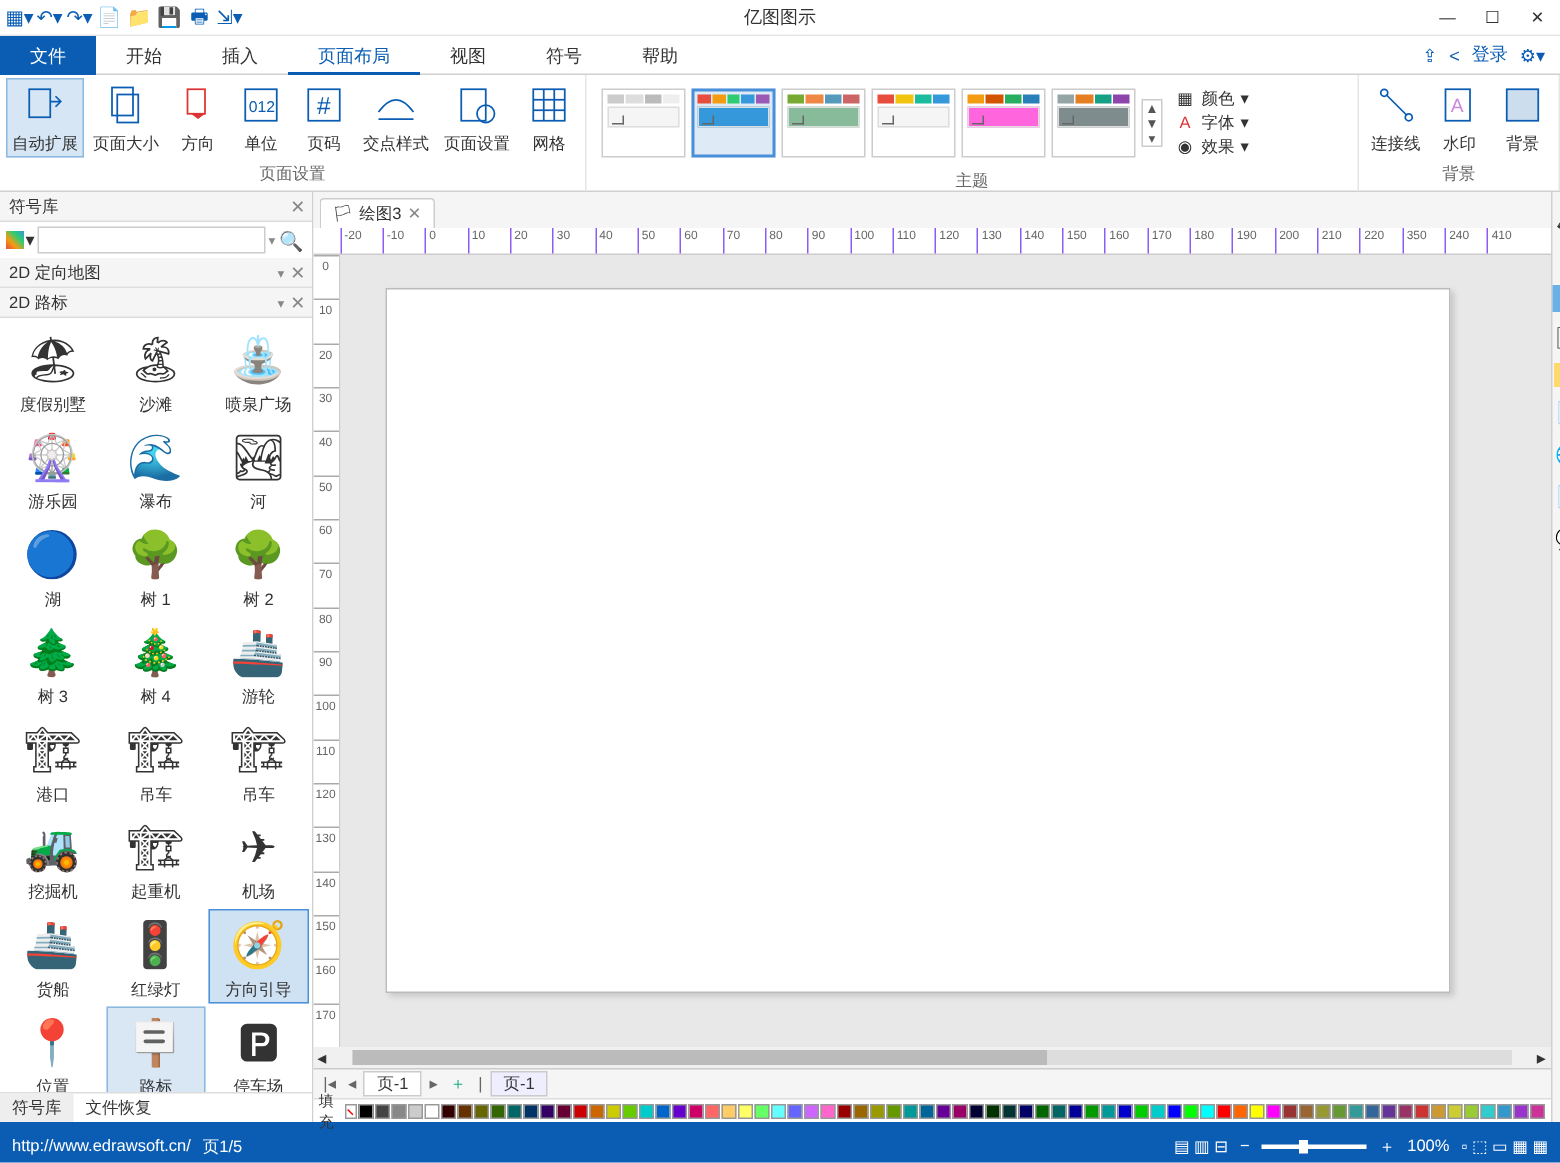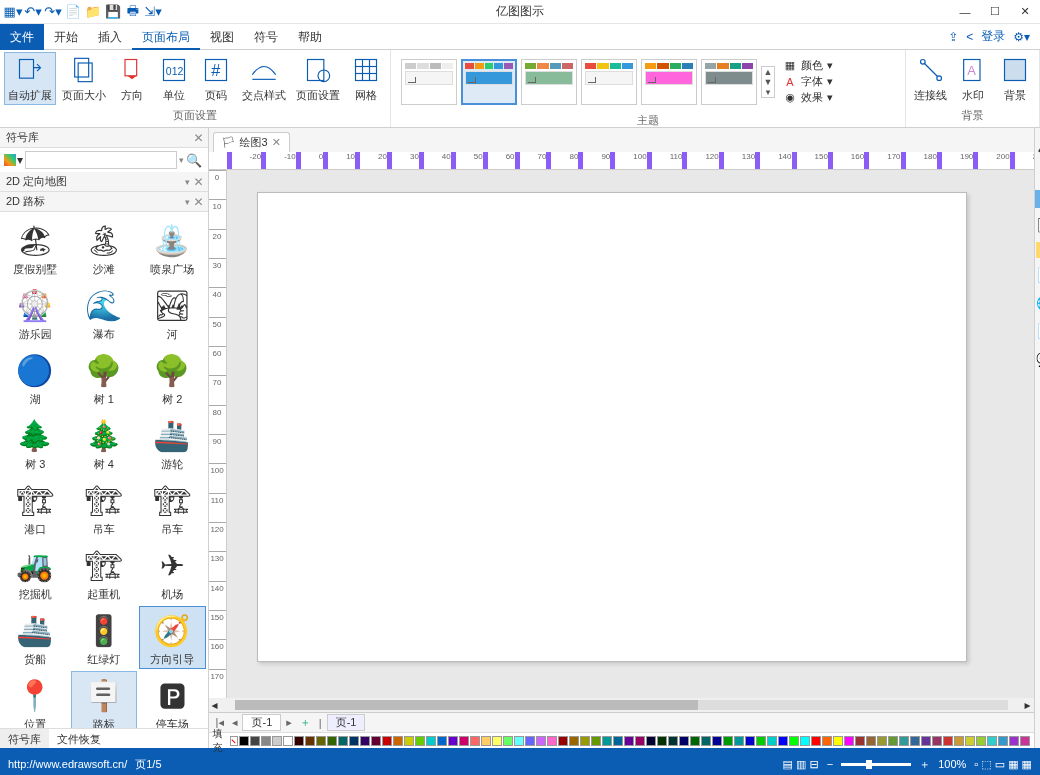--- a/index.html
+++ b/index.html
@@ -8,21 +8,21 @@
 
 .titlebar { height: 24px; background: #fff; display: flex; align-items: center; position: relative; border-bottom: 1px solid #e5e5e5; }
 .qat { display: flex; align-items: center; gap: 2px; padding: 0 4px; }
 .qat-btn { width: 18px; height: 18px; display: flex; align-items: center; justify-content: center; cursor: pointer; font-size: 13px; }
 .titlebar-title { position: absolute; left: 50%; transform: translateX(-50%); font-size: 12px; }
 .winctl { position: absolute; right: 0; display: flex; }
 .winctl-btn { width: 30px; height: 24px; display: flex; align-items: center; justify-content: center; cursor: pointer; font-size: 11px; }
 
 
 .menubar { height: 26px; display: flex; align-items: center; background: #fff; border-bottom: 1px solid #d0d0d0; }
-.menu-tab { padding: 0 10px; height: 26px; line-height: 26px; cursor: pointer; font-size: 12px; }
+.menu-tab { padding: 0 20px; height: 26px; line-height: 26px; cursor: pointer; font-size: 12px; }
 .menu-tab.file { background: #0a5db3; color: #fff; }
 .menu-tab.active { color: #0a5db3; border-bottom: 2px solid #0a5db3; }
 .menubar-right { margin-left: auto; display: flex; align-items: center; gap: 8px; padding-right: 10px; color: #0a5db3; }
 .menubar-right span { cursor: pointer; }
 
 
 .ribbon { height: 78px; background: #fff; border-bottom: 1px solid #d0d0d0; display: flex; }
 .ribbon-group { border-right: 1px solid #e5e5e5; padding: 2px 4px; display: flex; flex-direction: column; justify-content: space-between; }
 .ribbon-group-body { display: flex; align-items: flex-start; gap: 2px; }
 .ribbon-group-label { text-align: center; font-size: 11px; color: #666; padding: 2px 0; }
@@ -73,21 +73,21 @@
 .bottom-tabs span { padding: 0 8px; line-height: 20px; cursor: pointer; }
 .bottom-tabs span.act { background: #eee; }
 
 
 .canvas-area { flex: 1; display: flex; flex-direction: column; background: #e8e8e8; }
 .doc-tabs { height: 24px; background: #f5f5f5; display: flex; align-items: flex-end; padding: 0 4px; }
 .doc-tab { background: #fff; border: 1px solid #ccc; border-bottom: none; padding: 2px 8px; font-size: 11px; display: flex; align-items: center; gap: 4px; border-radius: 3px 3px 0 0; }
 .doc-tab .x { color: #888; cursor: pointer; }
 .ruler-h { height: 18px; background: #fff; border-bottom: 1px solid #ccc; position: relative; overflow: hidden; }
 .ruler-h .ticks { position: absolute; left: 18px; right: 14px; top: 0; height: 18px; display: flex; font-size: 8px; color: #666; }
-.ruler-h .ticks span { flex: 1; border-left: 5px solid #8b5cf6; padding-left: 18px; }
+.ruler-h .ticks span { flex: 1; border-left: 1px solid #8b5cf6; padding-left: 2px; }
 .canvas-body { flex: 1; display: flex; overflow: hidden; }
 .ruler-v { width: 18px; background: #fff; border-right: 1px solid #ccc; display: flex; flex-direction: column; font-size: 8px; color: #666; }
 .ruler-v span { flex: 1; border-top: 1px solid #aaa; padding-top: 2px; text-align: center; }
 .canvas-scroll { flex: 1; overflow: auto; position: relative; background: #e8e8e8; }
 .page { position: absolute; left: 30px; top: 22px; width: 710px; height: 470px; background: #fff; border: 1px solid #bbb; box-shadow: 2px 2px 4px rgba(0,0,0,0.15); }
 .hscroll { height: 14px; background: #f0f0f0; display: flex; align-items: center; }
 .hscroll .sb { flex: 1; height: 10px; background: #ddd; margin: 0 14px; position: relative; }
 .hscroll .sb .thumb { position: absolute; left: 0; width: 60%; height: 100%; background: #bbb; }
 
 .page-tabs { height: 20px; background: #f5f5f5; display: flex; align-items: center; font-size: 11px; border-top: 1px solid #ccc; gap: 2px; padding: 0 4px; }

